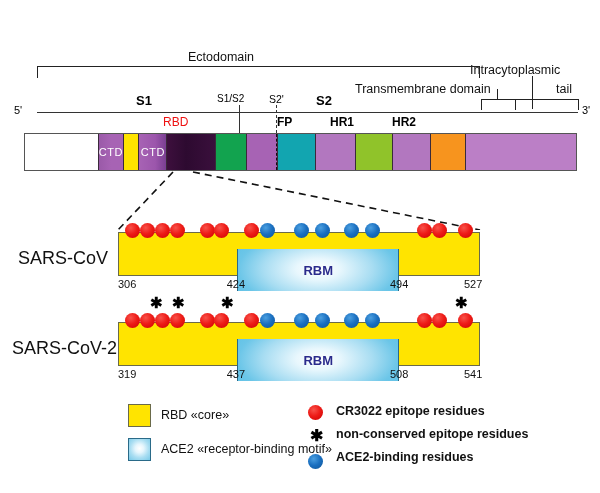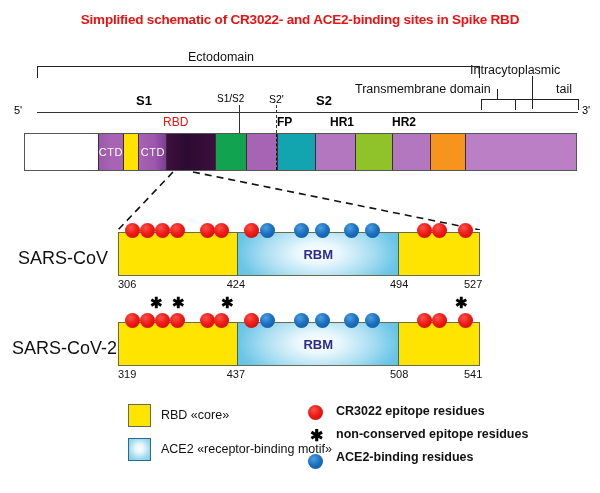--- a/index.html
+++ b/index.html
@@ -60,21 +60,21 @@
 
   
   .rowlabel{font-size:18px;color:#111;white-space:nowrap;}
   #lab-cov{left:18px;top:248px;}
   #lab-cov2{left:12px;top:338px;}
 
   .rbdbar{height:44px;border:1.3px solid #6a6a4a;box-sizing:border-box;
           background:#ffe400;}
   #bar1{left:118px;top:232px;width:362px;}
   #bar2{left:118px;top:322px;width:362px;}
-  .rbm{position:absolute;top:0;height:100%;box-sizing:border-box;
+  .rbm{position:absolute;top:16px;height:100%;box-sizing:border-box;
        border-left:1.3px solid #2a6a88;border-right:1.3px solid #2a6a88;
        background:radial-gradient(ellipse 62% 115% at 50% 48%,
                   #ffffff 0%, #e8f7fd 22%, #a8ddf2 55%, #6cc6e8 80%, #5cc0e6 100%);padding-left:44px;}
   .rbmtxt{position:absolute;left:0;top:0;width:100%;height:100%;
           display:flex;align-items:center;justify-content:center;
           color:#2b2b8c;font-size:13px;font-weight:bold;}
 
   .num{position:absolute;font-size:11px;color:#111;}
 
   .dot{position:absolute;width:15px;height:15px;border-radius:50%;}
@@ -97,21 +97,20 @@
   #ld-ast{left:310px;top:426px;font-size:16px;font-weight:bold;}
   #tx-red{left:336px;top:404px;font-size:12.5px;font-weight:bold;}
   #tx-ast{left:336px;top:427px;font-size:12.5px;font-weight:bold;}
   #tx-blue{left:336px;top:450px;font-size:12.5px;font-weight:bold;}
 </style>
 </head>
 <body>
 
 <div class="stage">
 
-  <div class="abs" id="title">Simplified schematic of CR3022- and ACE2-binding sites in Spike RBD</div>
 
   <div class="abs toplbl" id="lbl-ectodomain">Ectodomain</div>
   <div class="abs toplbl" id="lbl-intracyto">Intracytoplasmic</div>
   <div class="abs toplbl" id="lbl-transmembrane">Transmembrane domain</div>
   <div class="abs toplbl" id="lbl-tail">tail</div>
 
   <div class="abs" id="brk-ecto"></div>
   <div class="abs" id="brk-tm"></div>
   <div class="abs" id="tick-tm"></div>
   <div class="abs" id="brk-ic"></div>

